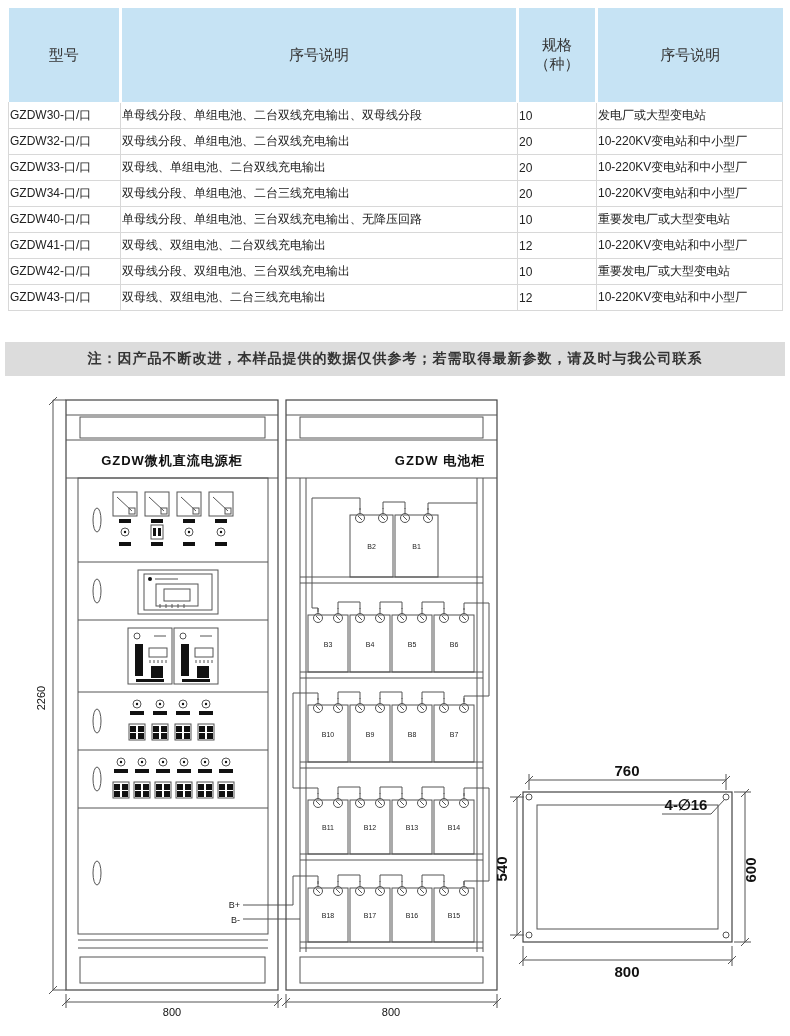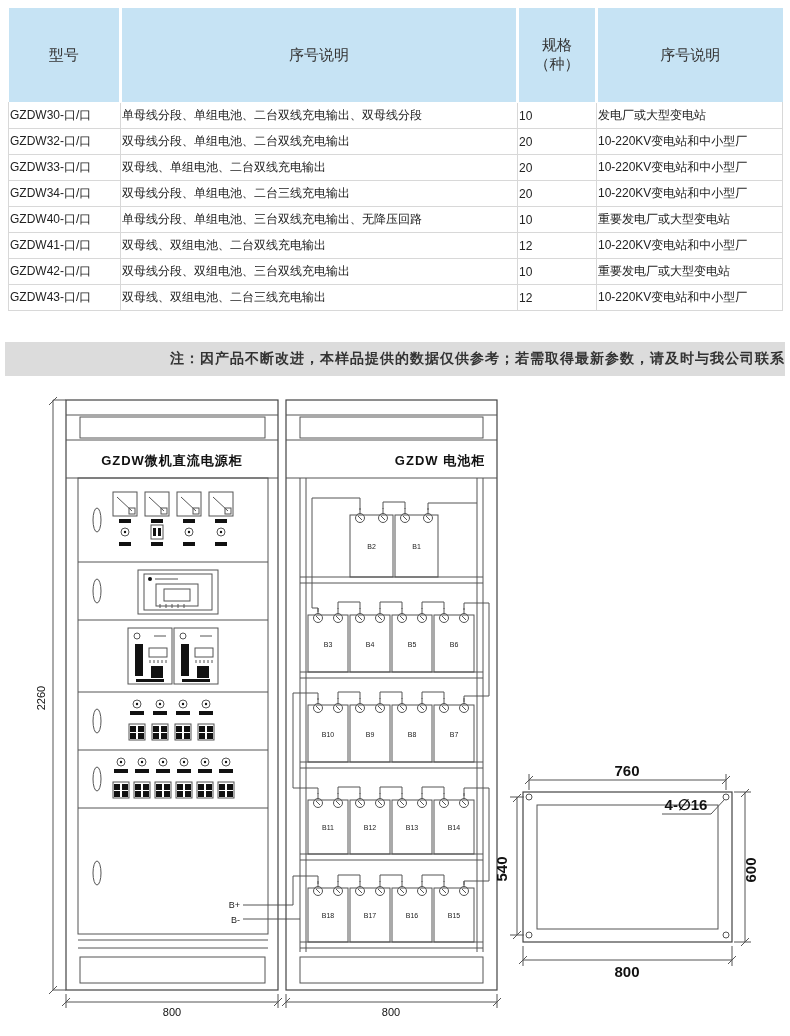--- a/index.html
+++ b/index.html
@@ -11,21 +11,21 @@
                 border-right:3px solid #ffffff;}
   table.spec th:last-child{border-right:none;}
   table.spec td{height:23px;font-size:12px;color:#222;
                 border-bottom:1px solid #d8d8d8;border-right:1px solid #d8d8d8;
                 white-space:nowrap;overflow:hidden;}
   table.spec td:last-child{border-right:1px solid #d8d8d8;}
   table.spec td:first-child{border-left:1px solid #d8d8d8;}
   table.spec tbody tr:first-child td{border-top:1px solid #ffffff;}
   
   .note{position:absolute;left:5px;top:342px;width:780px;height:34px;background:#dcdcdc;
-        display:flex;align-items:center;justify-content:flex-end;
+        display:flex;align-items:center;justify-content:center;
         font-size:14px;font-weight:bold;color:#333;letter-spacing:1px;}
   
   .draw{position:absolute;left:0;top:386px;width:790px;height:650px;}
   svg text{font-family:"Liberation Sans","DejaVu Sans",sans-serif;}
   .ln{stroke:#555;fill:none;stroke-width:1;}
   .lnb{stroke:#444;fill:none;stroke-width:1.2;}
   .blk{fill:#111;stroke:none;}
   .txt{fill:#222;stroke:none;}
   .ttl{fill:#111;stroke:none;font-size:13px;font-weight:bold;letter-spacing:1px;}
   .dim{fill:#111;stroke:none;font-size:11px;}

